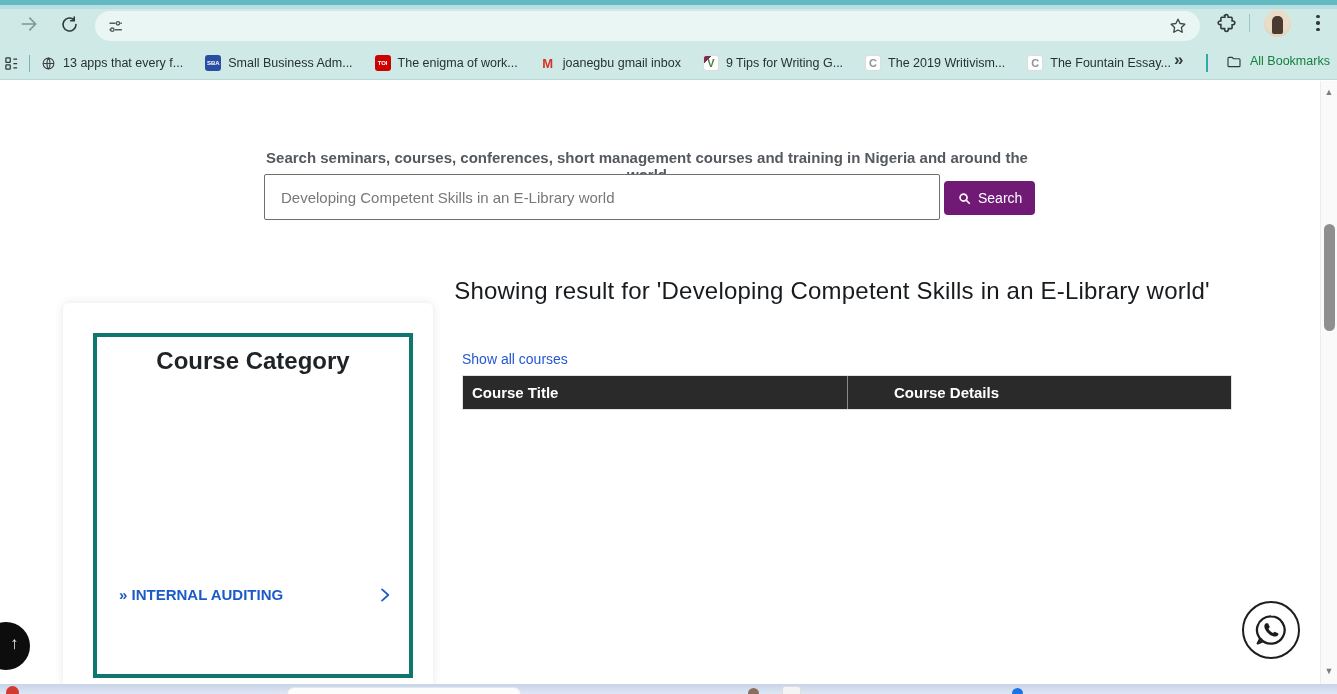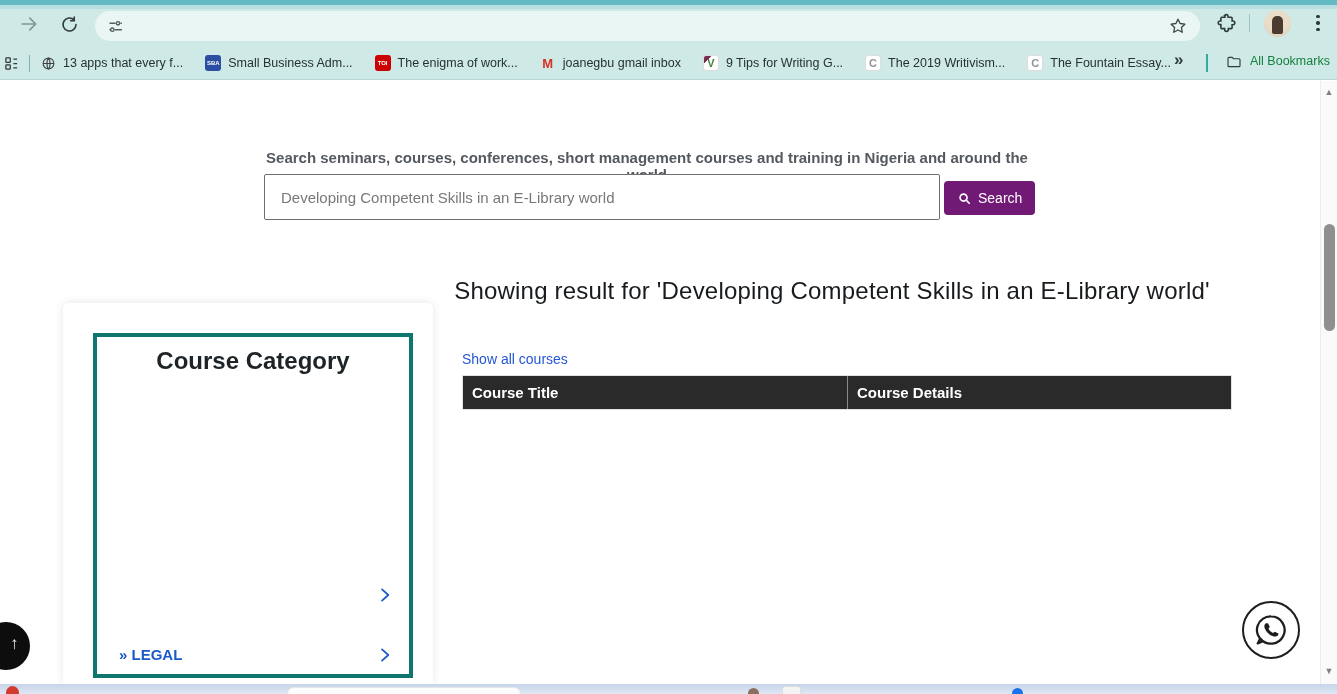--- a/index.html
+++ b/index.html
@@ -63,21 +63,21 @@
     border:1px solid #6e6e6e; border-radius:2px; padding:0 16px; font-size:15px; color:#76787a;
     font-family:"Liberation Sans", sans-serif; background:#fff; }
   #search-btn { position:absolute; left:944px; top:100px; height:34px; padding:16px 13px;
     background:#701a75; border:none; border-radius:4px; color:#fff; font-size:14px;
     display:flex; align-items:center; gap:6px; cursor:pointer; font-family:"Liberation Sans", sans-serif; }
   #results-heading { position:absolute; left:452px; top:190px; width:760px; text-align:center;
     font-size:24px; line-height:39px; color:#171b1e; letter-spacing:.2px; }
   #show-all { position:absolute; left:462px; top:270px; font-size:14px; color:#2457d5;
     text-decoration:none; cursor:pointer; }
   #course-table { position:absolute; left:462px; top:294px; width:770px; height:35px;
-    display:flex; background:#2b2a2a; border:1px solid #e2e2e2; }
+    display:flex; background:#2b2a2a; border:1px solid #e2e2e2;gap:37px; }
   .th { color:#fff; font-size:15px; font-weight:bold; display:flex; align-items:center;
     padding-left:9px; border-right:1px solid #8a8a8a; }
   .th:last-child { border-right:none;text-align:center; }
   .th-title { width:385px; } .th-fee { width:193px; } .th-details { width:190px; }
 
   
   #sidebar-card { position:absolute; left:63px; top:222px; width:370px; height:381px;
     background:#fff; border-radius:6px 6px 0 0; box-shadow:0 0 10px rgba(0,0,0,.10); }
   #sidebar-box { position:absolute; left:30px; top:30px; width:320px; height:345px;
     border:4px solid #0f766e; background:#fff; }
@@ -252,28 +252,21 @@
     <div id="course-table">
       <div class="th th-title">Course Title</div>
       <div class="th th-details">Course Details</div>
     </div>
 
     <div id="sidebar-card">
       <div id="sidebar-box">
         <div id="sidebar-title">Course Category</div>
 
         <div class="cat-item" id="cat-2">
-          <span class="cat-chev">
-              <svg width="16" height="18" viewBox="0 0 24 24">
-                <path d="M7.5 3.5l9.5 8.5-9.5 8.5" fill="none" stroke="#1b5ac9" stroke-width="2.6" stroke-linecap="round" stroke-linejoin="round"></path>
-              </svg>
-            </span>
-        </div>
-        <div class="cat-item" id="cat-3">
-          <span class="cat-text"><span class="dbl"></span><span>LEGAL</span></span>
+          <span class="cat-text"><span class="dbl"></span><span>INTERNAL AUDITING</span></span>
           <span class="cat-chev">
               <svg width="16" height="18" viewBox="0 0 24 24">
                 <path d="M7.5 3.5l9.5 8.5-9.5 8.5" fill="none" stroke="#1b5ac9" stroke-width="2.6" stroke-linecap="round" stroke-linejoin="round"></path>
               </svg>
             </span>
         </div>
       </div>
     </div>
 
     <div id="whatsapp-btn">

